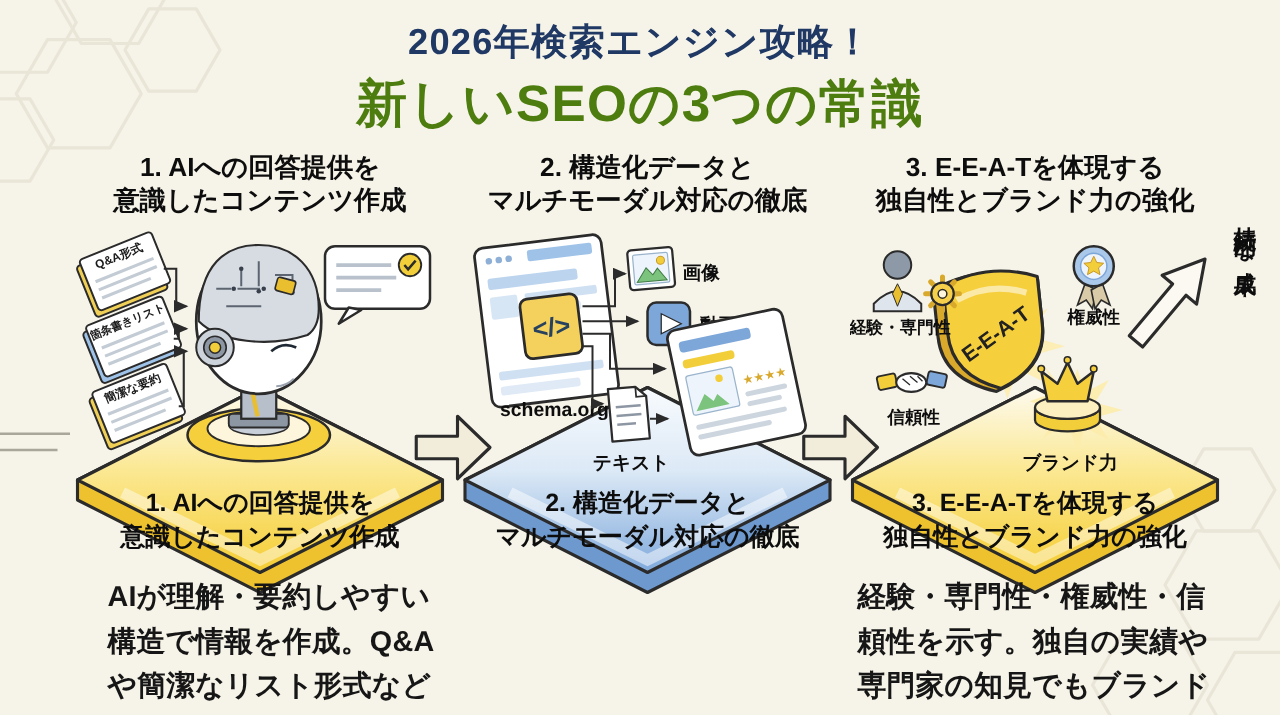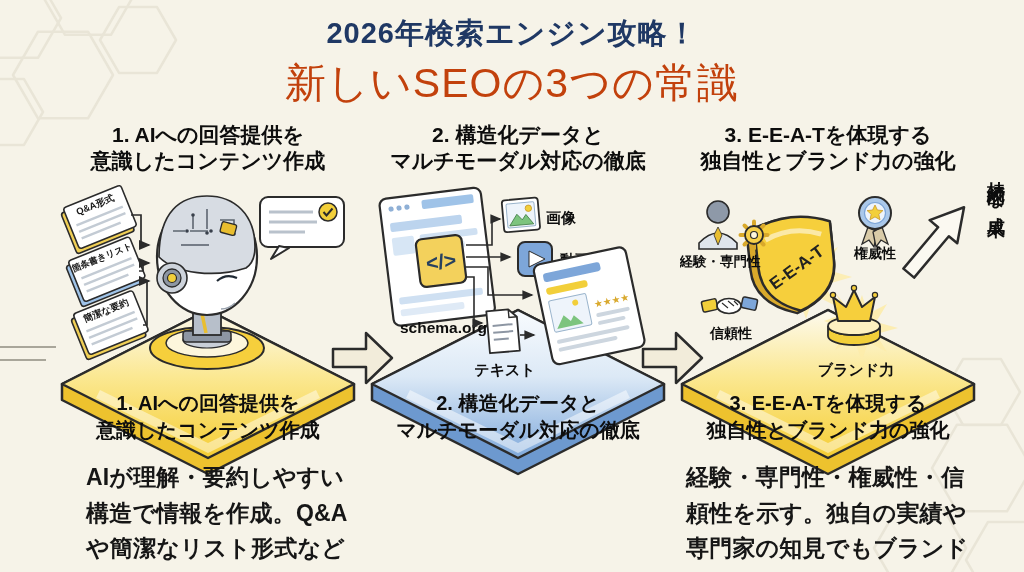--- a/index.html
+++ b/index.html
@@ -5,21 +5,21 @@
   html,body{margin:0;padding:0;}
   .canvas{
     position:relative;width:1024px;height:572px;overflow:hidden;
     background:#f6f3e8;
     font-family:"Liberation Sans","DejaVu Sans",sans-serif;
     color:#111;
   }
   .bg-hex{position:absolute;left:0;top:0;z-index:0;}
   .hdr{position:absolute;left:0;top:14px;width:1024px;text-align:center;z-index:3;}
   .hdr .tagline{font-size:29px;font-weight:800;color:#1f3864;letter-spacing:1px;}
-  .hdr .big{font-size:41px;font-weight:400;color:#c2410c;letter-spacing:1px;margin-top:2px;}
+  .hdr .big{font-size:41px;font-weight:700;color:#4d7c0f;letter-spacing:1px;margin-top:2px;}
   .col-header{position:absolute;top:122px;width:300px;text-align:center;z-index:3;
     font-size:21px;font-weight:800;line-height:1.25;color:#0d0d0d;}
   .plat{position:absolute;top:306px;width:300px;height:172px;z-index:1;}
   .illus{position:absolute;top:185px;width:305px;height:205px;z-index:2;}
   .banner{position:absolute;top:390px;width:300px;text-align:center;z-index:4;
     font-size:20px;font-weight:800;line-height:1.35;color:#0d0d0d;}
   .desc{position:absolute;top:460px;z-index:3;font-size:23px;font-weight:700;
     line-height:1.55;color:#161616;letter-spacing:0.2px;}
   .flow-arrow{position:absolute;z-index:3;}
   .speed-line{position:absolute;height:2px;background:#a9a69a;z-index:1;}

